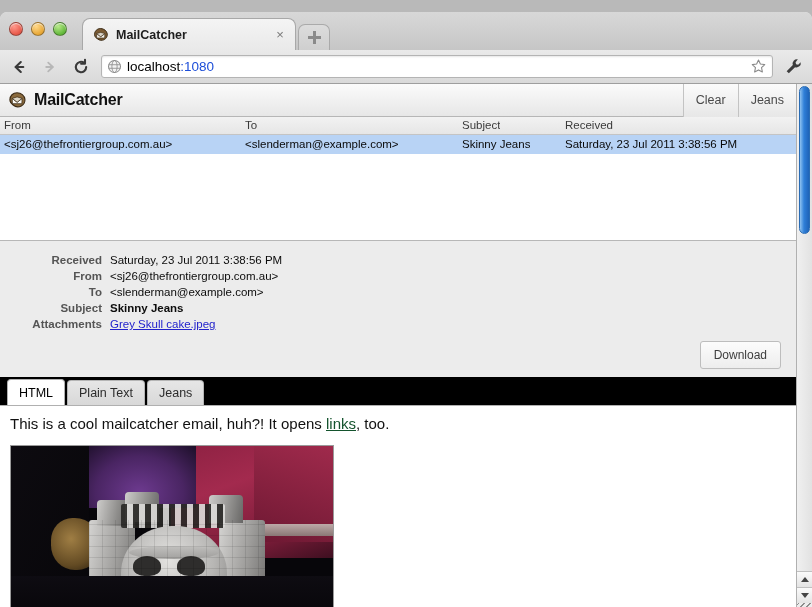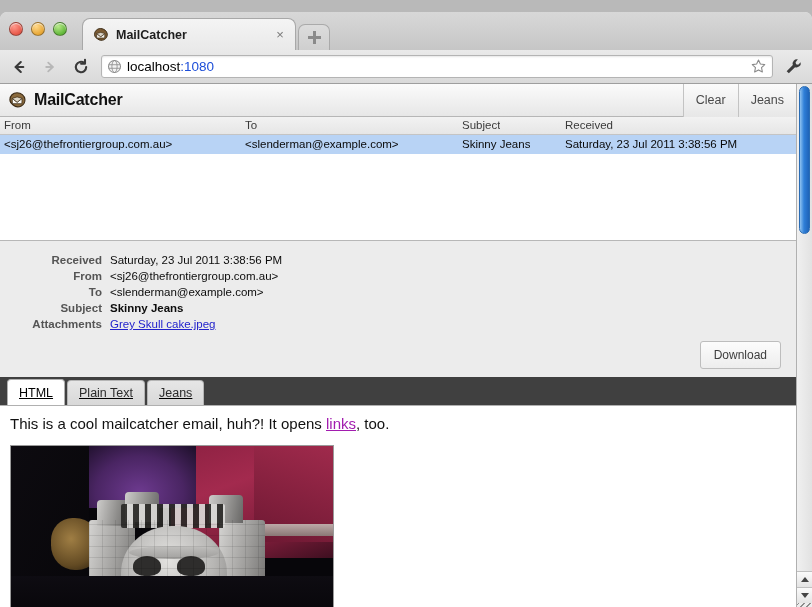--- a/index.html
+++ b/index.html
@@ -168,23 +168,22 @@
     position: absolute; right: 15px; bottom: 8px;
     padding: 6px 13px;
     background: linear-gradient(#fcfcfc, #ededed);
     border: 1px solid #bdbdbd; border-radius: 3px;
     font-family: inherit; font-size: 12px; color: #3e3e3e; cursor: pointer;
   }
 
   
   #format-tabs {
     flex: none; height: 28px; position: relative;
-    background: #404040; display: flex; align-items: flex-end;
+    background: #000000; display: flex; align-items: flex-end;
     padding-left: 7px;
-    text-decoration: underline;
   }
   .fmt-tab {
     height: 25px; padding: 0 11px;
     display: flex; align-items: center;
     font-size: 12.5px; color: #2c2c2c;
     border: 1px solid #b5b5b5; border-bottom: none;
     border-radius: 4px 4px 0 0;
     background: linear-gradient(#e6e6e6, #d8d8d8);
     margin-right: 2px; cursor: pointer;
   }
@@ -192,21 +191,21 @@
     background: #fff; color: #000; height: 26px;
     border-color: #b0b0b0;
   }
 
   
   #body-area {
     flex: 1; background: #fff; border-top: 1px solid #b0b0b0;
     overflow: hidden; position: relative; padding: 8px 10px 0 10px;
   }
   #body-text { font-size: 15px; color: #111; line-height: 1.35; }
-  #body-text a.inline-link { color: #a21caf; text-decoration: underline; }
+  #body-text a.inline-link { color: #14532d; text-decoration: underline; }
 
   
   #attachment-photo {
     margin-top: 11px; width: 324px; height: 185px;
     border: 1px solid #9a9a9a;
     position: relative; overflow: hidden;
     background: #07060a;
   }
   .ph { position: absolute; }
   .bg-drape { left: 160px; top: 0; width: 164px; height: 112px;

